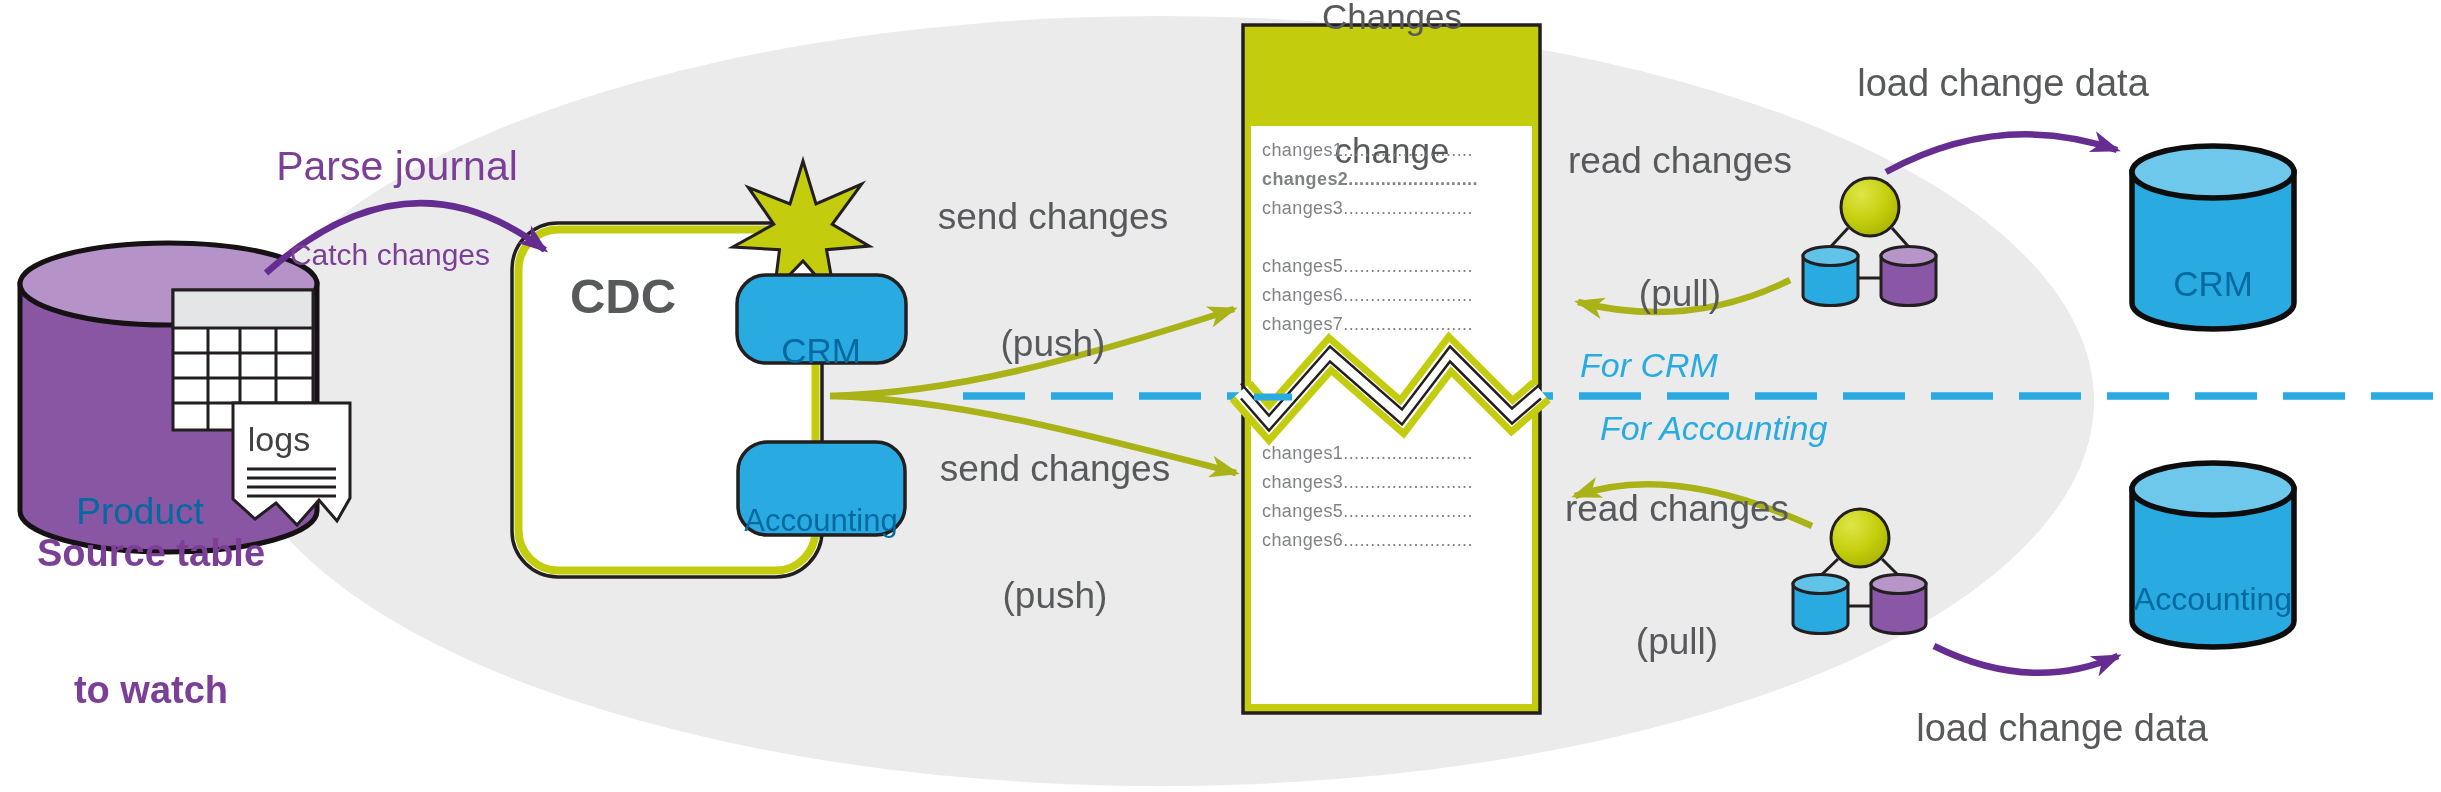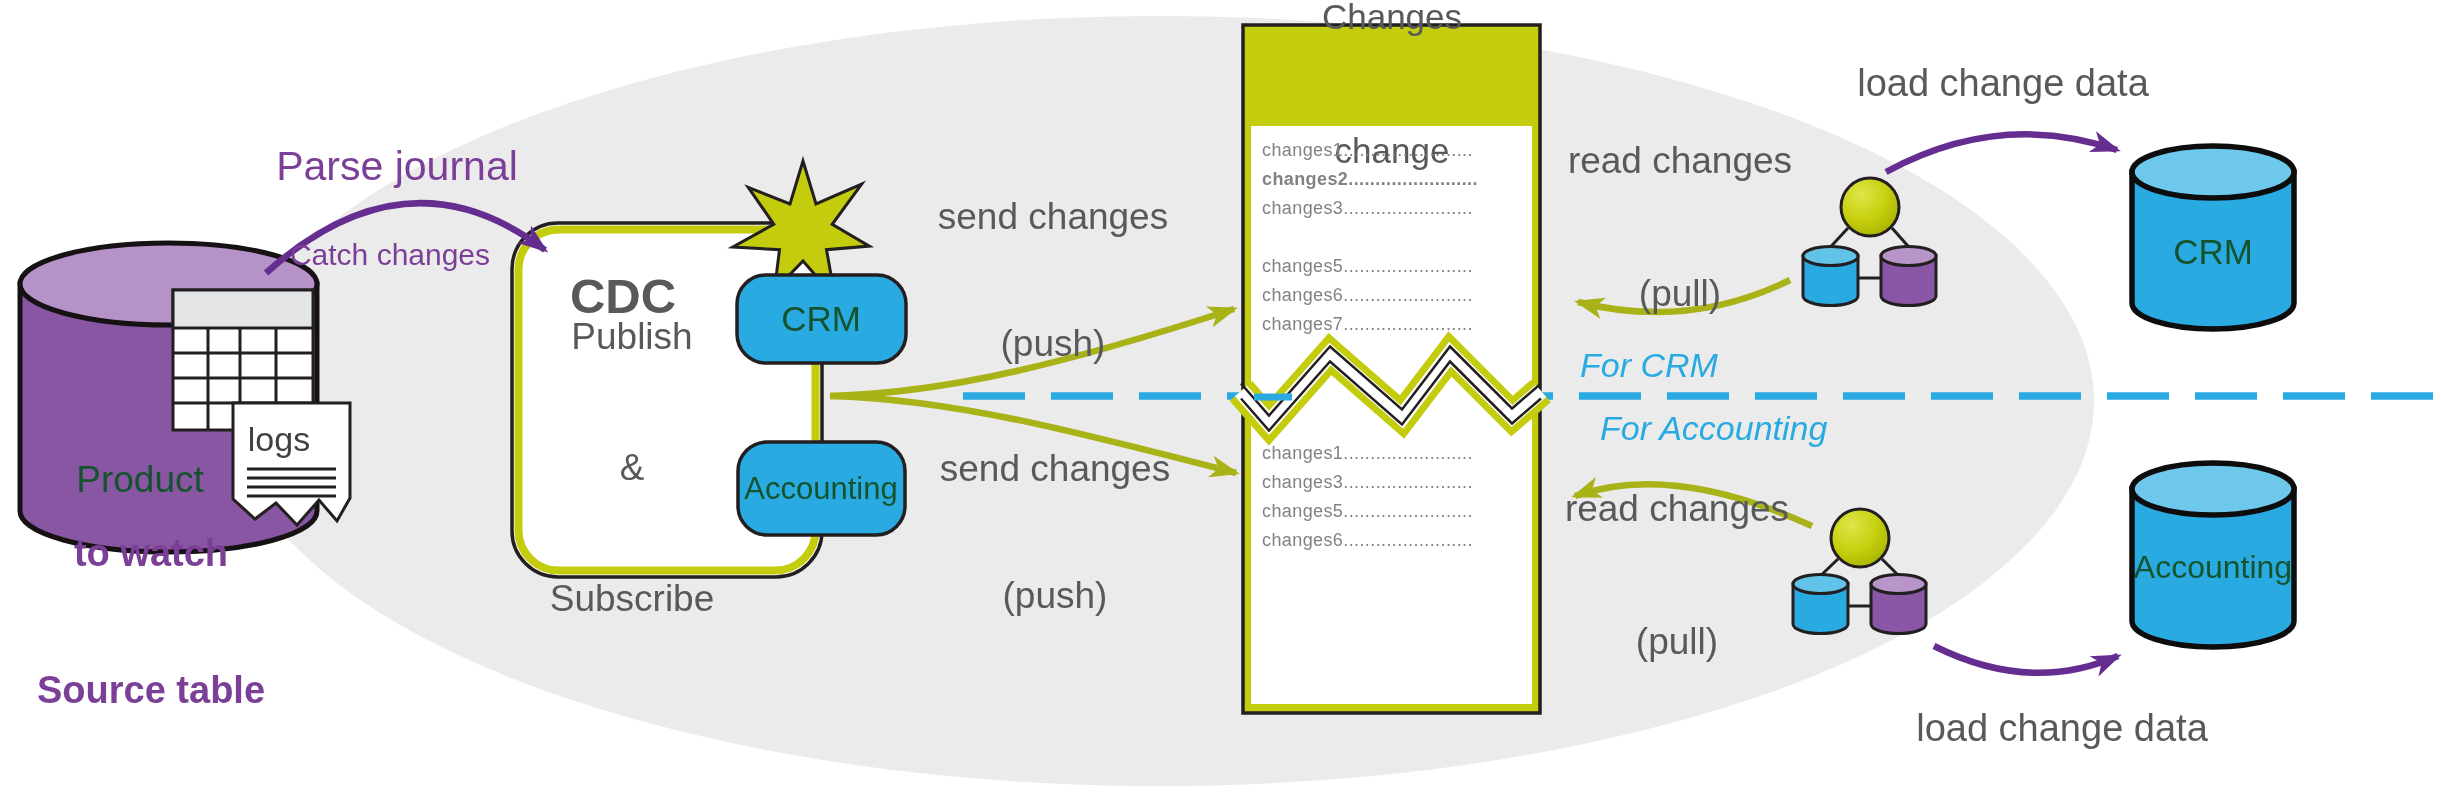--- a/index.html
+++ b/index.html
@@ -15,21 +15,21 @@
     position:absolute;
     transform:translate(-50%,-50%);
     text-align:center;
     white-space:pre;
     color:#58595b;
     line-height:1.16;
   }
   .lbl span{display:block;}
   .purple{color:#7c3f98;}
   .bold{font-weight:bold;}
-  .white{color:#14532d;}
+  .white{color:#0369a1;margin-top:32px;}
   .blue-i{color:#29abe2;font-style:italic;}
   .left-anchor{transform:translate(0,-50%);text-align:left;}
   .row{
     position:absolute;
     transform:translate(0,-50%);
     font-size:18px;
     color:#808285;
     white-space:nowrap;
     letter-spacing:0.4px;
     text-align:center;
@@ -153,31 +153,26 @@
 
   <div class="lbl purple" style="left:397px;top:167px;font-size:41px;">Parse journal</div>
 
   <div class="lbl purple" style="left:390px;top:255px;font-size:30px;">Catch changes</div>
 
   <div class="lbl white" style="left:140px;top:480px;font-size:37px;">Product</div>
 
   <div class="lbl" style="left:279px;top:440px;font-size:34px;color:#414042;">logs</div>
 
   <div class="lbl purple bold" style="left:151px;top:622px;font-size:38px;line-height:1.2;">
+    <span>Source table</span>
     <span>to watch</span>
-    <span>Source table</span>
   </div>
 
   <div class="lbl bold" style="left:623px;top:296px;font-size:49px;">CDC</div>
 
-  <div class="lbl" style="left:632px;top:468px;font-size:37px;line-height:1.18;">
-    <span>Publish</span>
-    <span>&amp;</span>
-    <span>Subscribe</span>
-  </div>
 
   <div class="lbl white" style="left:821px;top:319px;font-size:35px;">CRM</div>
 
   <div class="lbl white" style="left:821px;top:489px;font-size:31px;">Accounting</div>
 
   <div class="lbl" style="left:1053px;top:281px;font-size:37px;line-height:1.14;">
     <span>send changes</span>
     <span>(push)</span>
   </div>
 

